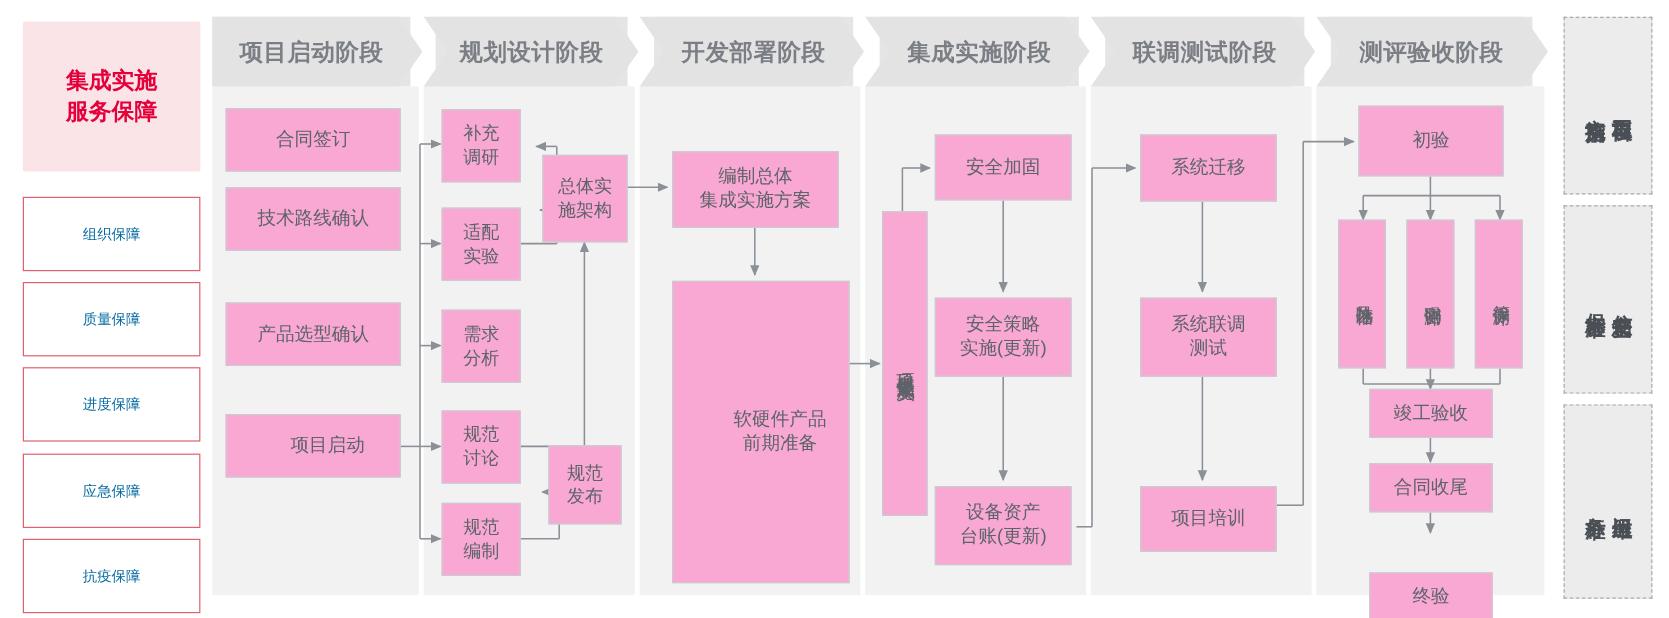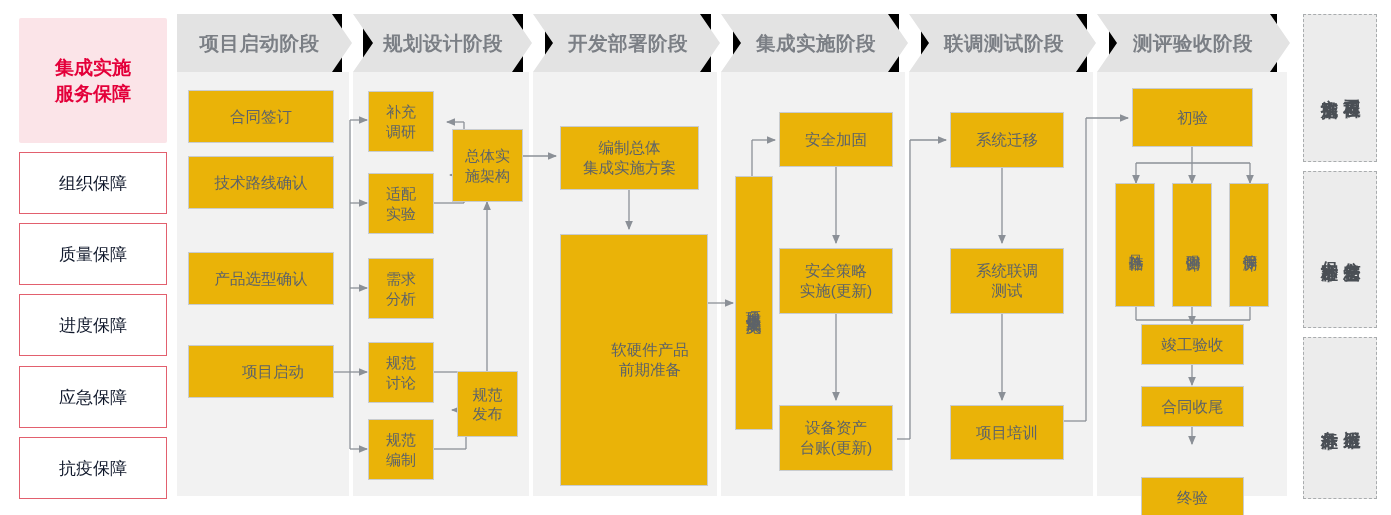--- a/index.html
+++ b/index.html
@@ -25,38 +25,39 @@
     font-weight:bold;
     font-size:19px;
     line-height:1.35;
     display:flex;align-items:center;justify-content:center;
     text-align:center;
     border-radius:2px;
   }
   .left-item{
     background:#ffffff;
     border:1.4px solid #e2606e;
-    color:#0f172a;
-    font-size:17px;
-    display:flex;align-items:center;justify-content:center;
-    text-align:center;
+    color:#0369a1;
+    font-size:12px;
+    display:flex;align-items:center;justify-content:center;
+    text-align:center;
+    margin-top:12px;
   }
   .phase-head{
-    background:#000000;
+    background:#e5e5e5;
     color:#7b7f85;
     font-weight:bold;
     font-size:19.5px;
     display:flex;align-items:center;justify-content:center;
     letter-spacing:0.5px;
   }
   .phase-head-label{position:relative;z-index:3;}
 
   
   .node{
-    background:#eab308;
+    background:#f9a8d4;
     border:1px solid #c9cccf;
     color:#5d6369;
     font-size:15.5px;
     line-height:1.28;
     display:flex;align-items:center;justify-content:center;
     text-align:center;
     z-index:4;
   }
   .node.small{font-size:15px;}
   .node.vert{

